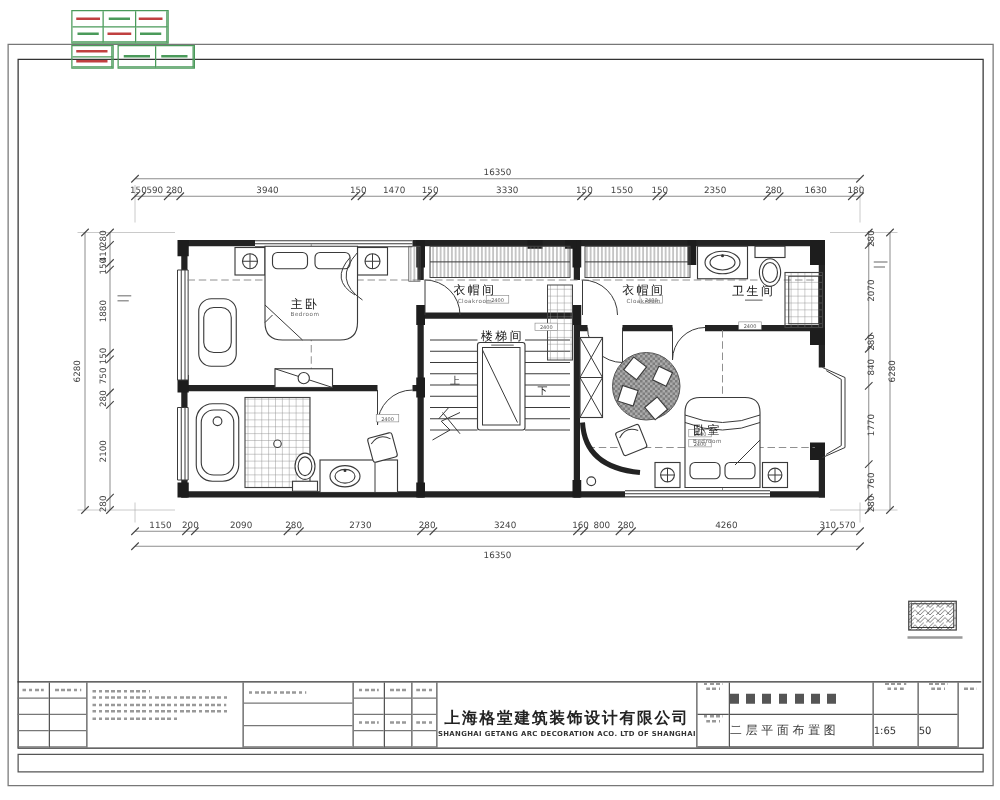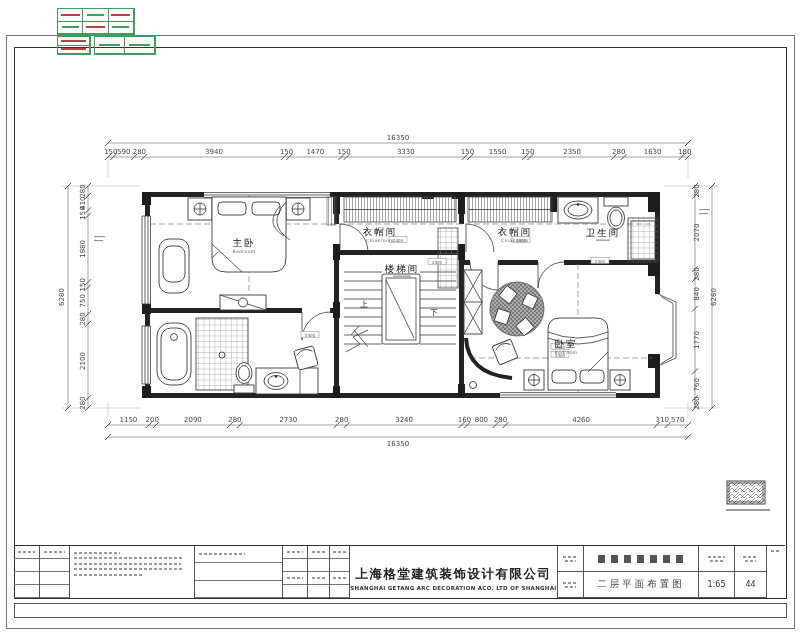--- a/index.html
+++ b/index.html
@@ -16,21 +16,21 @@
                display:flex;align-items:center;justify-content:center;}
   .rb{height:2px;width:78%;background:#c04040;}
   .gb{height:2px;width:70%;background:#4a9a5a;}
   
   #titleblock{left:14px;top:545px;width:771px;height:53px;border-top:1.3px solid #333;
               display:flex;box-sizing:border-box;font-size:6px;color:#444;}
   .tb-col{border-right:1px solid #555;box-sizing:border-box;position:relative;}
   .tb-rows4 > div{height:25%;border-bottom:.6px solid #777;box-sizing:border-box;
                   display:flex;align-items:center;justify-content:center;}
   .tb-rows2 > div{height:50%;border-bottom:.8px solid #555;box-sizing:border-box;
-                  display:flex;align-items:center;justify-content:center;}
+                  display:flex;align-items:center;justify-content:flex-start;}
   .tb-rows3 > div{height:33.3%;border-bottom:.6px solid #777;box-sizing:border-box;}
   .sq{height:2px;background:repeating-linear-gradient(90deg,#999 0 3px,transparent 3px 5px);}
   .hand{height:8px;background:repeating-linear-gradient(90deg,#555 0 7px,transparent 7px 13px);}
   #company-cell{flex:1;display:flex;flex-direction:column;align-items:center;justify-content:center;}
   #company-cn{font-size:12.5px;font-weight:bold;color:#222;letter-spacing:1.5px;white-space:nowrap;margin-top:12px;}
   #company-en{font-size:5.5px;font-weight:bold;color:#333;letter-spacing:.3px;margin-top:2px;white-space:nowrap;}
   .val-cn{font-size:9.5px;color:#3a3a3a;letter-spacing:3px;white-space:nowrap;}
   .val-num{font-size:8px;color:#333;}
   #notes-cell{padding:2px 4px;}
   #notes-cell .sq{margin:3.5px 0;}
@@ -595,20 +595,20 @@
       <div>
           <span class="val-num">1:65</span>
         </div>
     </div>
     <div class="tb-col tb-rows2" style="width:32px">
       <div style="flex-direction:column;gap:2px">
           <div class="sq" style="width:50%"></div>
           <div class="sq" style="width:38%"></div>
         </div>
       <div>
-          <span class="val-num">44</span>
+          <span class="val-num">50</span>
         </div>
     </div>
     <div class="tb-col" style="width:18px;border-right:none">
       <div class="sq" style="width:60%;margin:4px auto"></div>
     </div>
   </div>
 </div>
 
 </body></html>

